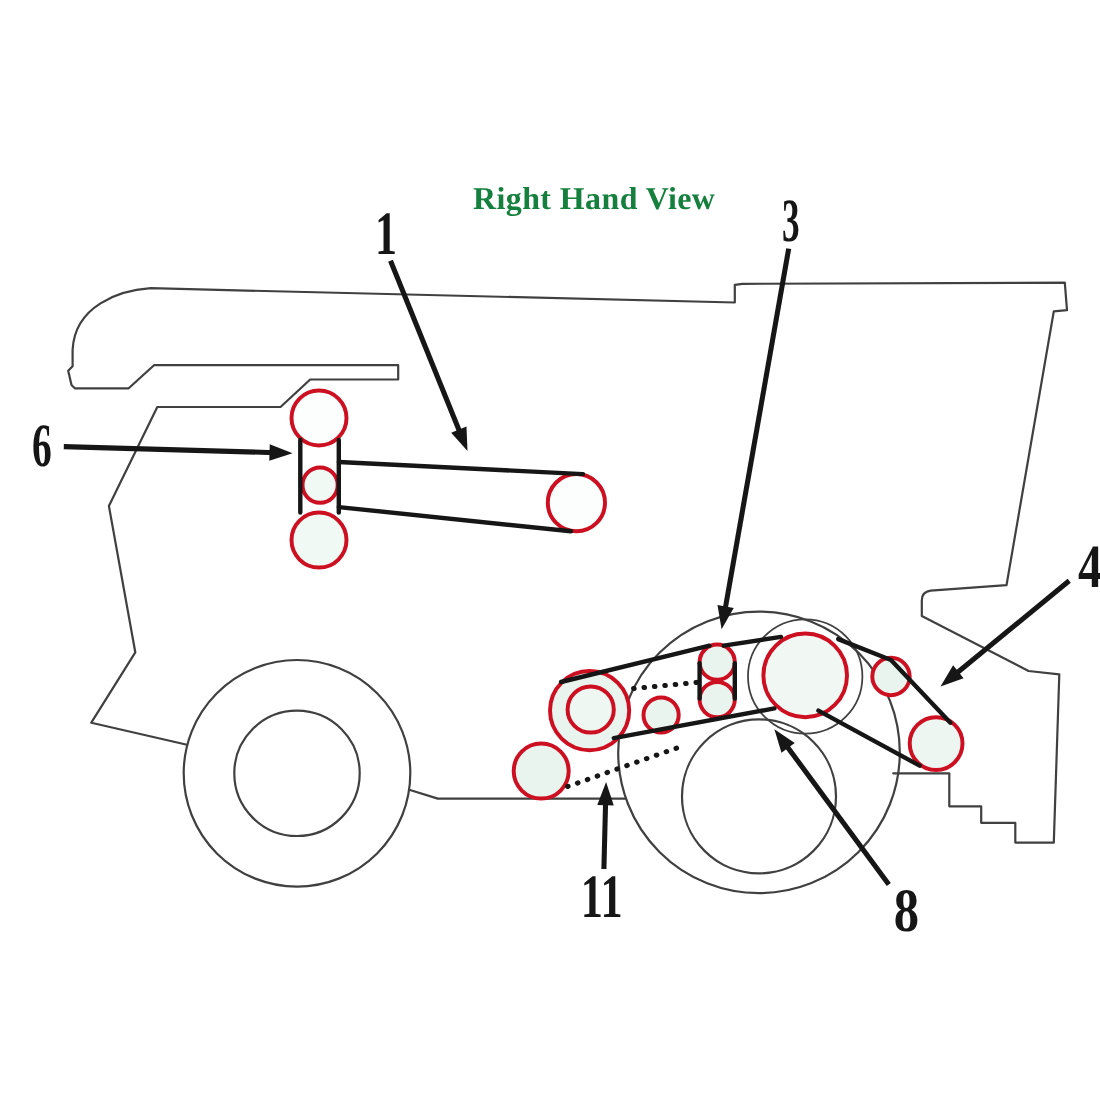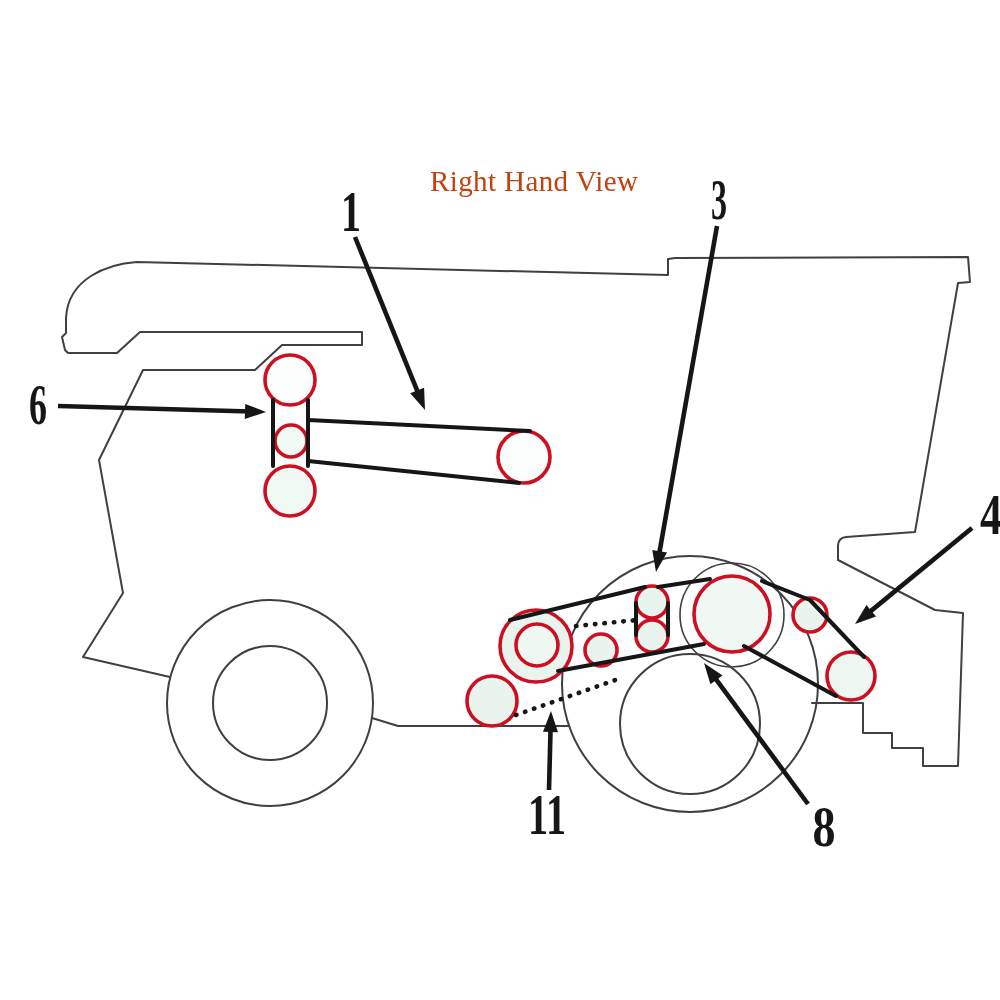--- a/index.html
+++ b/index.html
@@ -1,20 +1,20 @@
 <!DOCTYPE html>
 <html><head>
 <meta charset="utf-8">
 <style>
   html,body{margin:0;padding:0;background:#ffffff;}
   .stage{position:relative;width:1000px;height:1000px;background:#ffffff;overflow:hidden;
          font-family:"Liberation Serif","DejaVu Serif",serif;}
   .stage svg{position:absolute;left:0;top:0;}
-  .diagram-title{position:absolute;left:430px;top:165px;font-size:29px;font-weight:400;
-         color:#c2410c;letter-spacing:0.4px;white-space:nowrap;}
+  .diagram-title{position:absolute;left:430px;top:165px;font-size:29px;font-weight:700;
+         color:#15803d;letter-spacing:0.4px;white-space:nowrap;}
 </style>
 </head>
 <body>
 
 <div class="stage">
   <svg width="1000" height="1000" viewBox="0 0 1000 1000">
       <path d="M 812 703 L 863 703 L 863 733 L 892 733 L 892 748 L 923 748 L 923 766 L 958 766 L 963 613 L 935 610 L 838 560 L 838 546 Q 838 538 846 537 L 915 532 L 958 283 L 970 282 L 968 257 L 675 258 L 668 259 L 668 275 L 137 262 C 108 264 68 278 66 318 L 66 333 L 62 337 L 65 350 L 68 353 L 117 353 L 140 332 L 362 332 L 362 345 L 282 345 L 255 370 L 143 370 L 99 460 L 123 593 L 83 657 L 170 677" fill="none" stroke="#404040" stroke-width="2" stroke-linejoin="round" stroke-linecap="round"></path>
       <path d="M 372 718 L 398 726 L 569 726" fill="none" stroke="#404040" stroke-width="2" stroke-linejoin="round" stroke-linecap="round"></path>
       <circle cx="270" cy="703" r="103" fill="none" stroke="#404040" stroke-width="2"></circle>
       <circle cx="270" cy="703" r="57" fill="none" stroke="#404040" stroke-width="2"></circle>

